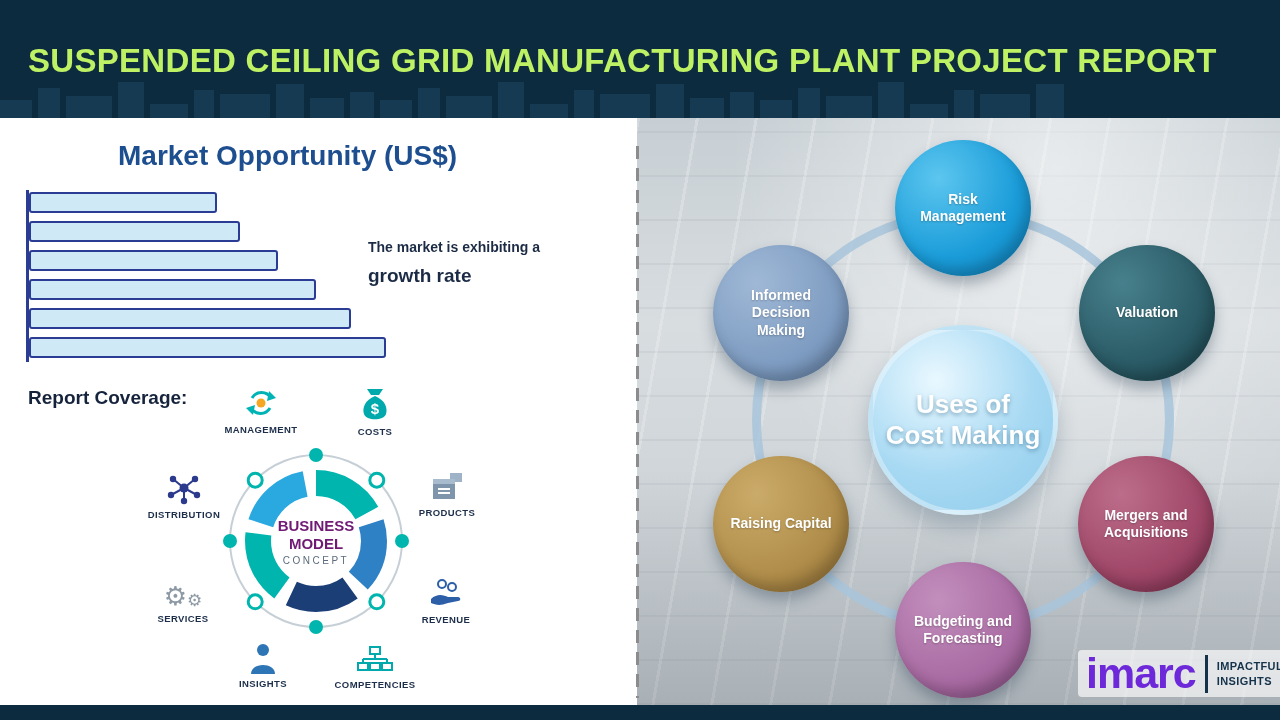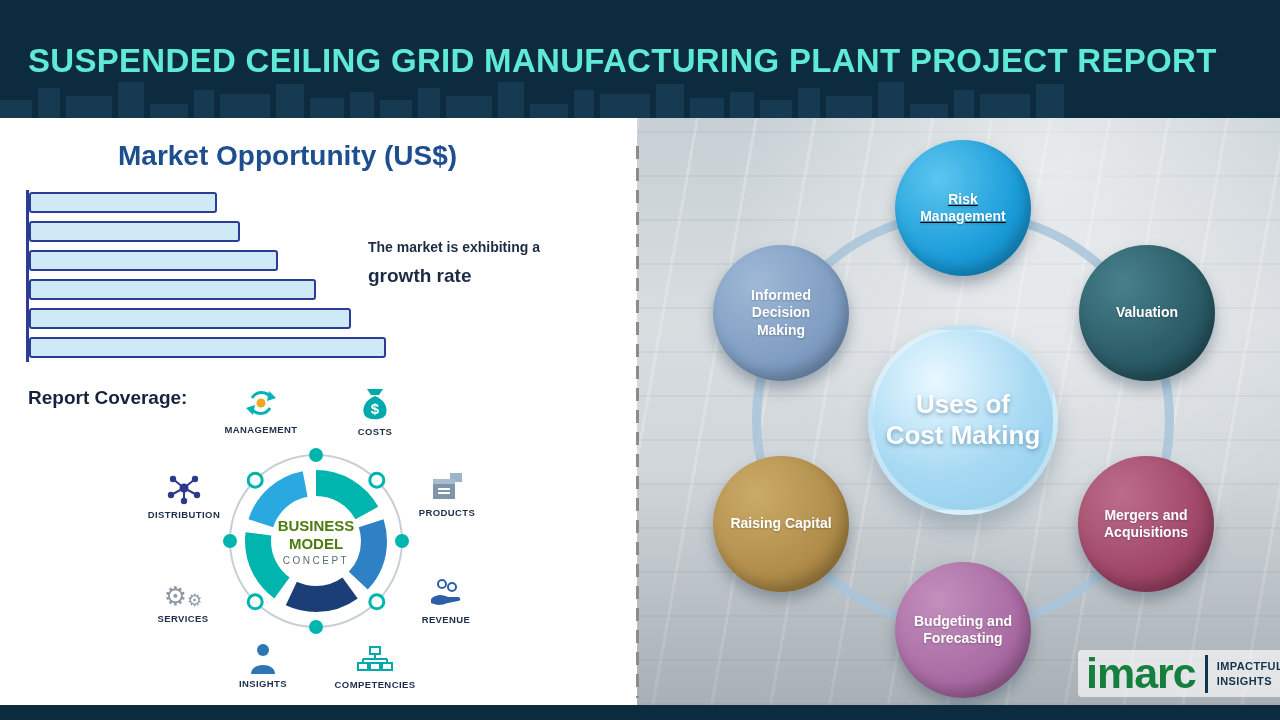--- a/index.html
+++ b/index.html
@@ -1,21 +1,21 @@
 <!DOCTYPE html>
 <html><head>
 <meta charset="utf-8">
 <style>
   html,body{margin:0;padding:0;background:#e8e8e8;}
   .canvas{position:relative;width:1280px;height:720px;overflow:hidden;background:#ffffff;
           font-family:"Liberation Sans",sans-serif;}
 
   
   .header{position:absolute;left:0;top:0;width:1280px;height:118px;background:#0d2b3f;}
-  .header-title{position:absolute;left:28px;top:42px;color:#5eead4;font-size:33px;font-weight:bold;
+  .header-title{position:absolute;left:28px;top:42px;color:#bef264;font-size:33px;font-weight:bold;
                 letter-spacing:.3px;white-space:nowrap;}
   .skyline{position:absolute;left:0;right:0;bottom:0;height:38px;display:flex;align-items:flex-end;
            gap:6px;overflow:hidden;}
   .skyline span{display:block;background:#163a52;flex:0 0 auto;}
 
   
   .footer{position:absolute;left:0;right:0;bottom:0;height:15px;background:#0d2b3f;}
 
   
   .photo{position:absolute;left:637px;top:118px;width:643px;height:587px;
@@ -42,21 +42,21 @@
   .growth-line1{font-size:14px;font-weight:bold;margin-top:36px;}
   .growth-em{font-size:29px;font-weight:bold;color:#24365f;letter-spacing:.5px;margin-top:12px;}
   .growth-line2{font-size:19px;font-weight:bold;margin-top:10px;}
 
   .report-coverage{position:absolute;left:28px;top:387px;font-size:19px;font-weight:bold;color:#15233c;}
 
   
   .bm-diagram{position:absolute;left:216px;top:441px;width:200px;height:200px;}
   .bm-center{position:absolute;inset:0;display:flex;flex-direction:column;align-items:center;
              justify-content:center;pointer-events:none;}
-  .bm-title{font-size:15px;font-weight:bold;color:#4d7c0f;line-height:1.2;text-align:center;}
+  .bm-title{font-size:15px;font-weight:bold;color:#701a75;line-height:1.2;text-align:center;}
   .bm-sub{font-size:10px;color:#5a6b7d;letter-spacing:2.5px;margin-top:2px;}
 
   .bm-item{position:absolute;width:96px;display:flex;flex-direction:column;align-items:center;gap:4px;}
   .bm-icon{height:34px;display:flex;align-items:flex-end;justify-content:center;}
   .bm-label{font-size:9.5px;font-weight:bold;letter-spacing:.4px;color:#1c2e4a;text-align:center;}
   .gear-glyphs{color:#8d9aa5;line-height:1;}
   .gear-big{font-size:26px;} .gear-small{font-size:17px;}
 
   .bm-management{left:213px;top:386px;}
   .bm-costs{left:327px;top:388px;}
@@ -85,21 +85,21 @@
   .node-0{left:895px;top:140px;}
   .node-1{left:1079px;top:245px;}
   .node-2{left:1078px;top:456px;}
   .node-3{left:895px;top:562px;}
   .node-4{left:713px;top:456px;}
   .node-5{left:713px;top:245px;}
 
   
   .logo{position:absolute;left:1078px;top:650px;display:flex;align-items:center;gap:9px;
         background:rgba(255,255,255,.65);padding:2px 8px;border-radius:4px;}
-  .logo-imarc{font-size:43px;font-weight:bold;color:#15803d;letter-spacing:-1px;line-height:1;}
+  .logo-imarc{font-size:43px;font-weight:bold;color:#6d28d9;letter-spacing:-1px;line-height:1;}
   .logo-bar{width:3px;height:38px;background:#14324a;}
   .logo-tag{display:flex;flex-direction:column;font-size:11px;font-weight:bold;color:#14324a;
             letter-spacing:.4px;line-height:1.35;}
 </style>
 </head>
 <body>
 
 <div class="canvas">
 
   <div class="header">
@@ -299,21 +299,21 @@
 
   <div class="big-ring"></div>
 
   <div class="center-circle">
     <div class="center-label">
       <span>Uses of</span><br>
       <span>Cost Making</span>
     </div>
   </div>
 
-  <div class="node node-0" style="background: radial-gradient(circle at 32% 28%, rgb(92, 198, 239), rgb(26, 156, 217) 60%, rgb(13, 124, 182)); text-decoration: underline;">
+  <div class="node node-0" style="background: radial-gradient(circle at 32% 28%, rgb(92, 198, 239), rgb(26, 156, 217) 60%, rgb(13, 124, 182));">
     <span class="node-label">Risk Management</span>
   </div>
   <div class="node node-1" style="background: radial-gradient(circle at 32% 28%, rgb(71, 128, 140), rgb(42, 91, 102) 60%, rgb(24, 63, 72));">
     <span class="node-label">Valuation</span>
   </div>
   <div class="node node-2" style="background: radial-gradient(circle at 32% 28%, rgb(188, 109, 138), rgb(160, 71, 104) 60%, rgb(124, 47, 77));">
     <span class="node-label">Mergers and Acquisitions</span>
   </div>
   <div class="node node-3" style="background: radial-gradient(circle at 32% 28%, rgb(194, 143, 188), rgb(169, 107, 163) 60%, rgb(135, 78, 130));">
     <span class="node-label">Budgeting and Forecasting</span>

